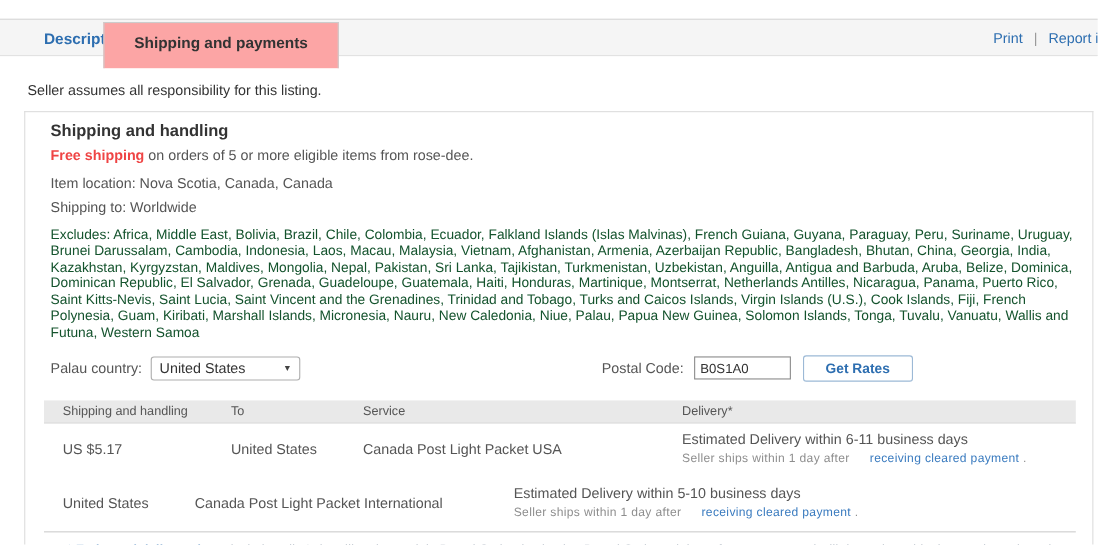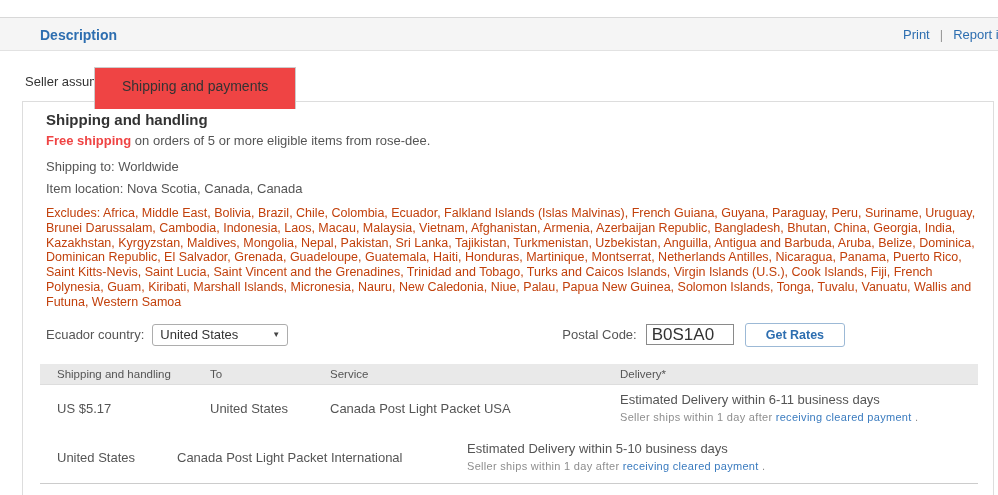--- a/index.html
+++ b/index.html
@@ -6,64 +6,64 @@
   html,body { width:998px; height:495px; overflow:hidden; background:#fff;
     font-family:"Liberation Sans", sans-serif; }
   body { position:relative; }
 
   
   .tabstrip { margin-top:17px; height:34px; background:#f5f5f5;
     border-top:1px solid #d8d8d8; border-bottom:1px solid #e2e2e2; position:relative; }
   .tab-plain { position:absolute; left:12px; top:0; height:34px; line-height:34px;
     padding:0 28px; color:#2d6eb0; font-weight:bold; font-size:14px; cursor:pointer; }
   .tab-active { position:absolute; left:94px; top:2px; height:42px; line-height:36px;
-    background:#ef4444; border:1px solid #ccc; border-bottom:none; padding:0 27px;
-    font-weight:normal; font-size:14px; color:#333; z-index:2;margin-top:47px; }
+    background:#fca5a5; border:1px solid #ccc; border-bottom:none; padding:0 27px;
+    font-weight:bold; font-size:14px; color:#333; z-index:2; }
   .header-links { position:absolute; left:903px; top:0; height:34px; line-height:34px;
     font-size:13px; white-space:nowrap; }
   .header-links a { color:#2d6eb0; text-decoration:none; cursor:pointer; }
   .hl-sep { color:#999; margin:0 10px; }
 
   
   .disclaimer { margin:23px 0 0 25px; font-size:13px; color:#333; }
 
   
   .panel { margin:12px 4px 0 22px; border:1px solid #ddd; border-bottom:none;
     padding:9px 0 60px 23px; min-height:400px; }
   .panel-title { font-size:15px; font-weight:bold; color:#333; }
   .free-line { margin-top:5px; font-size:13px; color:#555; }
   .free-label { font-weight:bold; }
   .meta-line { margin-top:11px; font-size:13px; color:#555; }
   .meta-line + .meta-line { margin-top:7px; }
-  .excludes { margin-top:10px; width:932px; font-size:12.5px; line-height:14.8px; color:#c2410c; }
+  .excludes { margin-top:10px; width:932px; font-size:12.5px; line-height:14.8px; color:#14532d; }
 
   
   .controls { margin-top:13px; display:flex; align-items:center; font-size:13px; color:#555; }
   .country-select { margin-left:8px; width:136px; height:22px; border:1px solid #adadad;
     border-radius:3px; background:#fff; color:#333; padding:0 7px; display:flex;
     justify-content:space-between; align-items:center; font-size:13px; cursor:pointer; }
   .caret { font-size:8px; color:#444; }
   .postal-label { margin-left:274px; }
   .postal-input { margin-left:9px; width:88px; height:21px; border:1px solid #8a8a8a;
-    font-size:17px; padding:1px 5px; color:#333; font-family:"Liberation Sans", sans-serif; }
+    font-size:12px; padding:1px 5px; color:#333; font-family:"Liberation Sans", sans-serif; }
   .get-rates { margin-left:11px; border:1px solid #9cb9d6; border-radius:3px; background:#fff;
     color:#2d6eb0; font-weight:bold; font-size:12.5px; padding:4px 20px; cursor:pointer;
     font-family:"Liberation Sans", sans-serif; }
 
   
   .ship-table { margin:17px 0 0 -6px; width:938px; }
   .thead { background:#e9e9e9; height:21px; display:flex; align-items:center;
     padding-left:17px; font-size:11.5px; color:#555; border-bottom:1px solid #ddd; }
   .c1 { width:153px; } .c2 { width:120px; } .c3 { width:290px; } .c4 { flex:1; }
   .trow { display:flex; padding:7px 0 11px 17px; font-size:13px; color:#555; }
   .trow .c1, .trow .c2, .trow .c3 { padding-top:9px; }
   .trow-last { border-bottom:1px solid #ccc; }
   .delivery-main { font-size:13px; color:#555; }
   .delivery-sub { margin-top:4px; font-size:11px; color:#8e8e8e; letter-spacing:0.3px; }
-  a.inline-link { color:#3a7bbf; text-decoration:none; cursor:pointer; }
+  a.inline-link { color:#3a7bbf; text-decoration:none; cursor:pointer;margin-left:15px; }
 
   
   .footnote { margin-left:15px; width:905px; padding-top:9px; font-size:11px;
     letter-spacing:0.35px; line-height:15px; color:#6b7b8e; }
   .footnote a { color:#2d6eb0; font-weight:bold; text-decoration:none; cursor:pointer; }
   .fn-star { color:#2d6eb0; }
 </style>
 </head>
 <body>
 
@@ -77,27 +77,27 @@
 
 <div class="disclaimer">Seller assumes all responsibility for this listing.</div>
 
 <div class="panel">
   <div class="panel-title">Shipping and handling</div>
 
   <div class="free-line">
     <span class="free-label" style="color:#ef4444">Free shipping</span><span> on orders of 5 or more eligible items from rose-dee.</span>
   </div>
 
+  <div class="meta-line">Item location: Nova Scotia, Canada, Canada</div>
   <div class="meta-line">Shipping to: Worldwide</div>
-  <div class="meta-line">Item location: Nova Scotia, Canada, Canada</div>
 
   <div class="excludes">Excludes: Africa, Middle East, Bolivia, Brazil, Chile, Colombia, Ecuador, Falkland Islands (Islas Malvinas), French Guiana, Guyana, Paraguay, Peru, Suriname, Uruguay, Brunei Darussalam, Cambodia, Indonesia, Laos, Macau, Malaysia, Vietnam, Afghanistan, Armenia, Azerbaijan Republic, Bangladesh, Bhutan, China, Georgia, India, Kazakhstan, Kyrgyzstan, Maldives, Mongolia, Nepal, Pakistan, Sri Lanka, Tajikistan, Turkmenistan, Uzbekistan, Anguilla, Antigua and Barbuda, Aruba, Belize, Dominica, Dominican Republic, El Salvador, Grenada, Guadeloupe, Guatemala, Haiti, Honduras, Martinique, Montserrat, Netherlands Antilles, Nicaragua, Panama, Puerto Rico, Saint Kitts-Nevis, Saint Lucia, Saint Vincent and the Grenadines, Trinidad and Tobago, Turks and Caicos Islands, Virgin Islands (U.S.), Cook Islands, Fiji, French Polynesia, Guam, Kiribati, Marshall Islands, Micronesia, Nauru, New Caledonia, Niue, Palau, Papua New Guinea, Solomon Islands, Tonga, Tuvalu, Vanuatu, Wallis and Futuna, Western Samoa</div>
 
   <div class="controls">
-    <span>Ecuador country:</span>
+    <span>Palau country:</span>
     <div class="country-select">
       <span>United States</span>
       <span class="caret">▼</span>
     </div>
     <span class="postal-label">Postal Code:</span>
     <input class="postal-input" type="text" value="B0S1A0" style="">
     <button class="get-rates">Get Rates</button>
   </div>
 
   <div class="ship-table">

